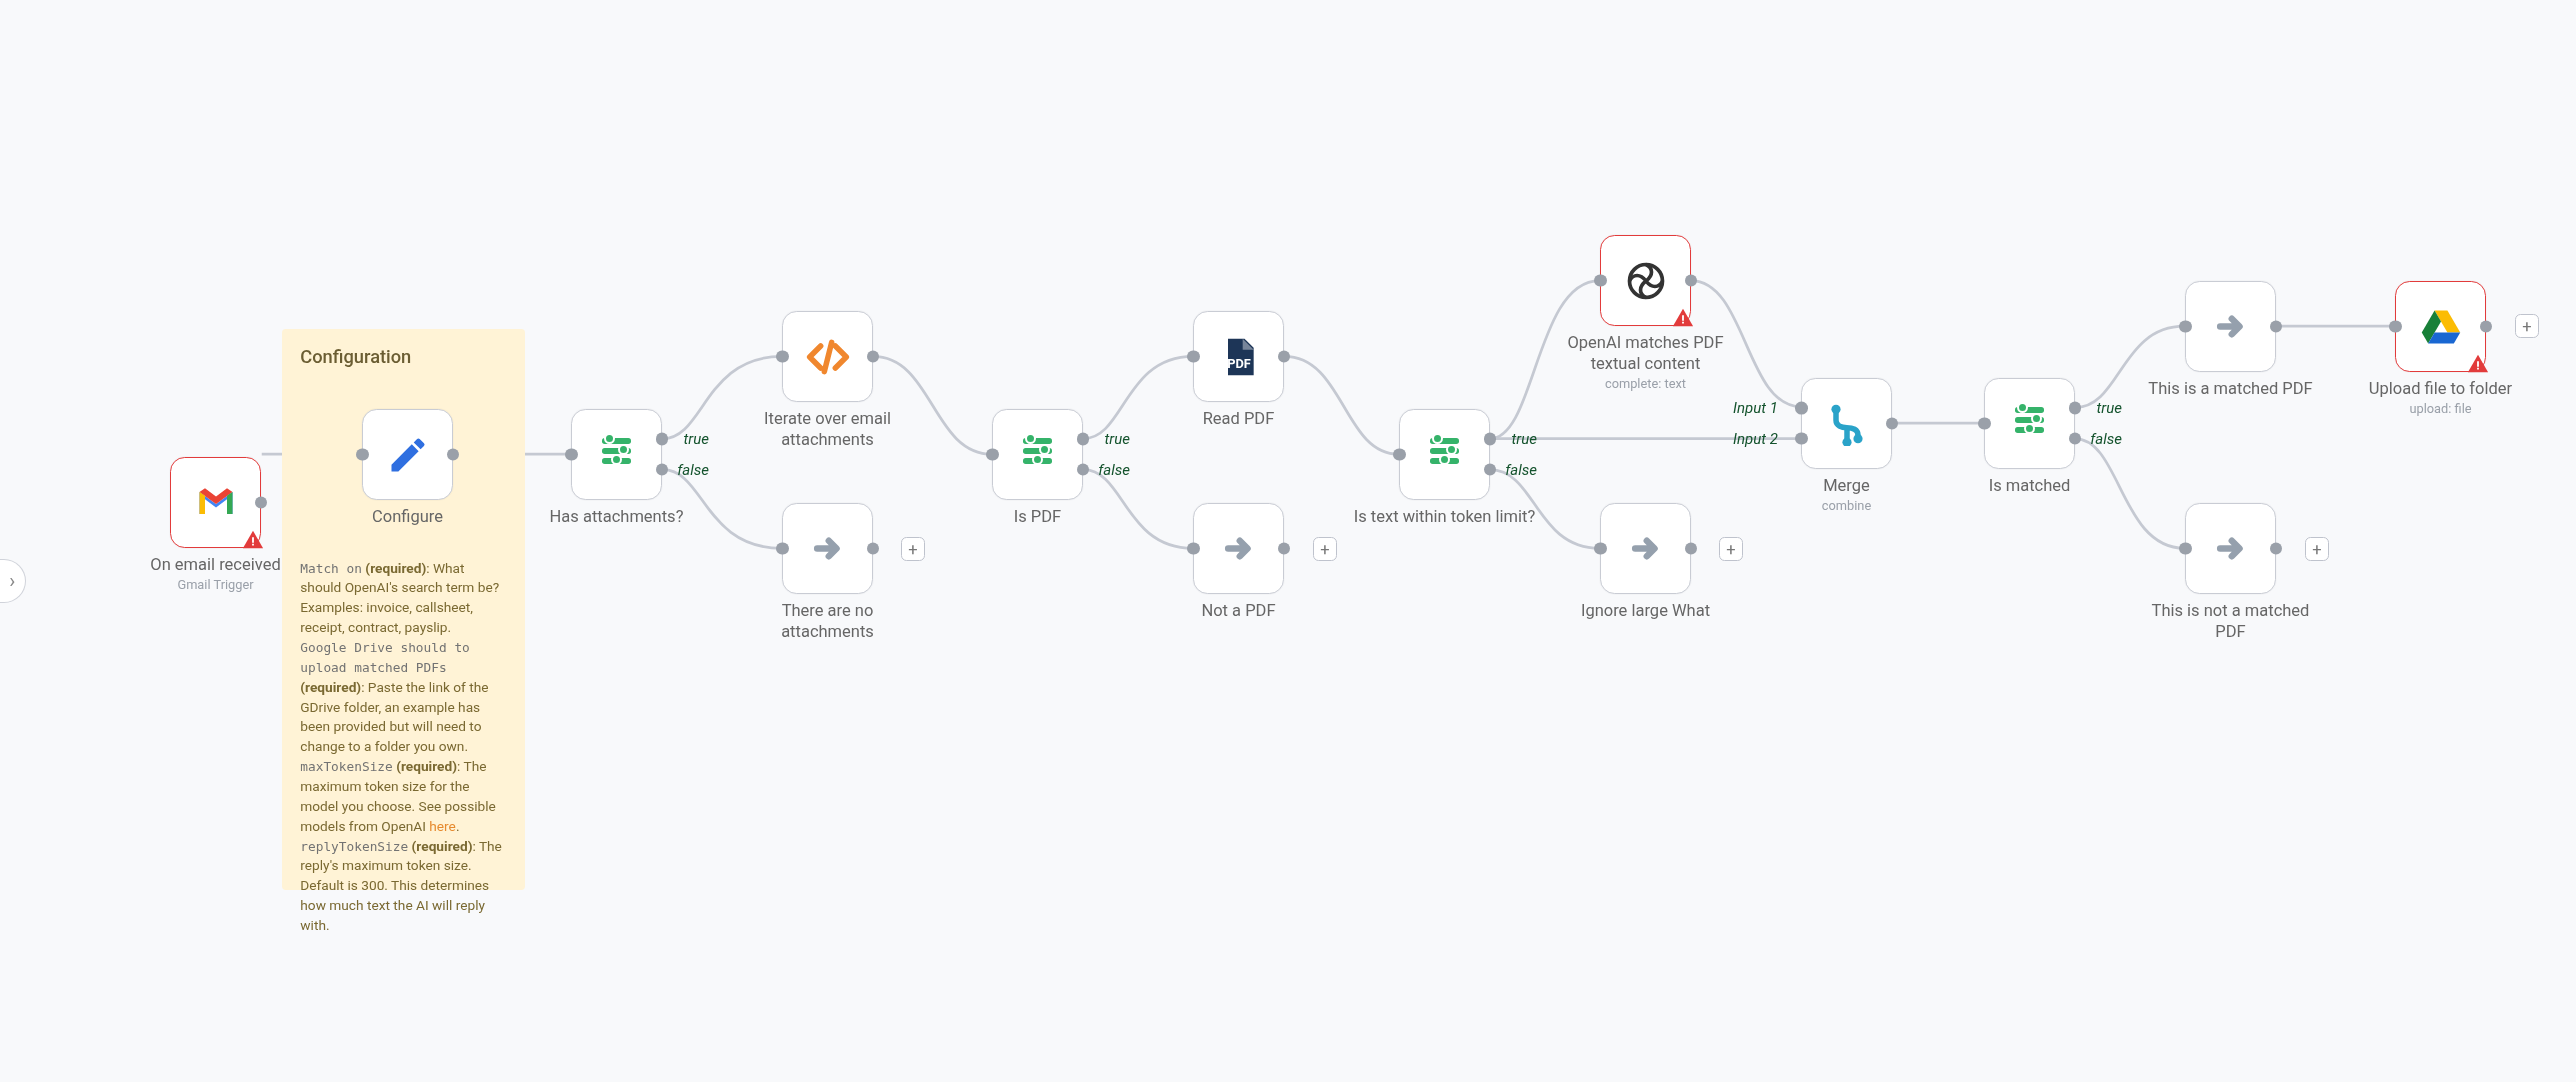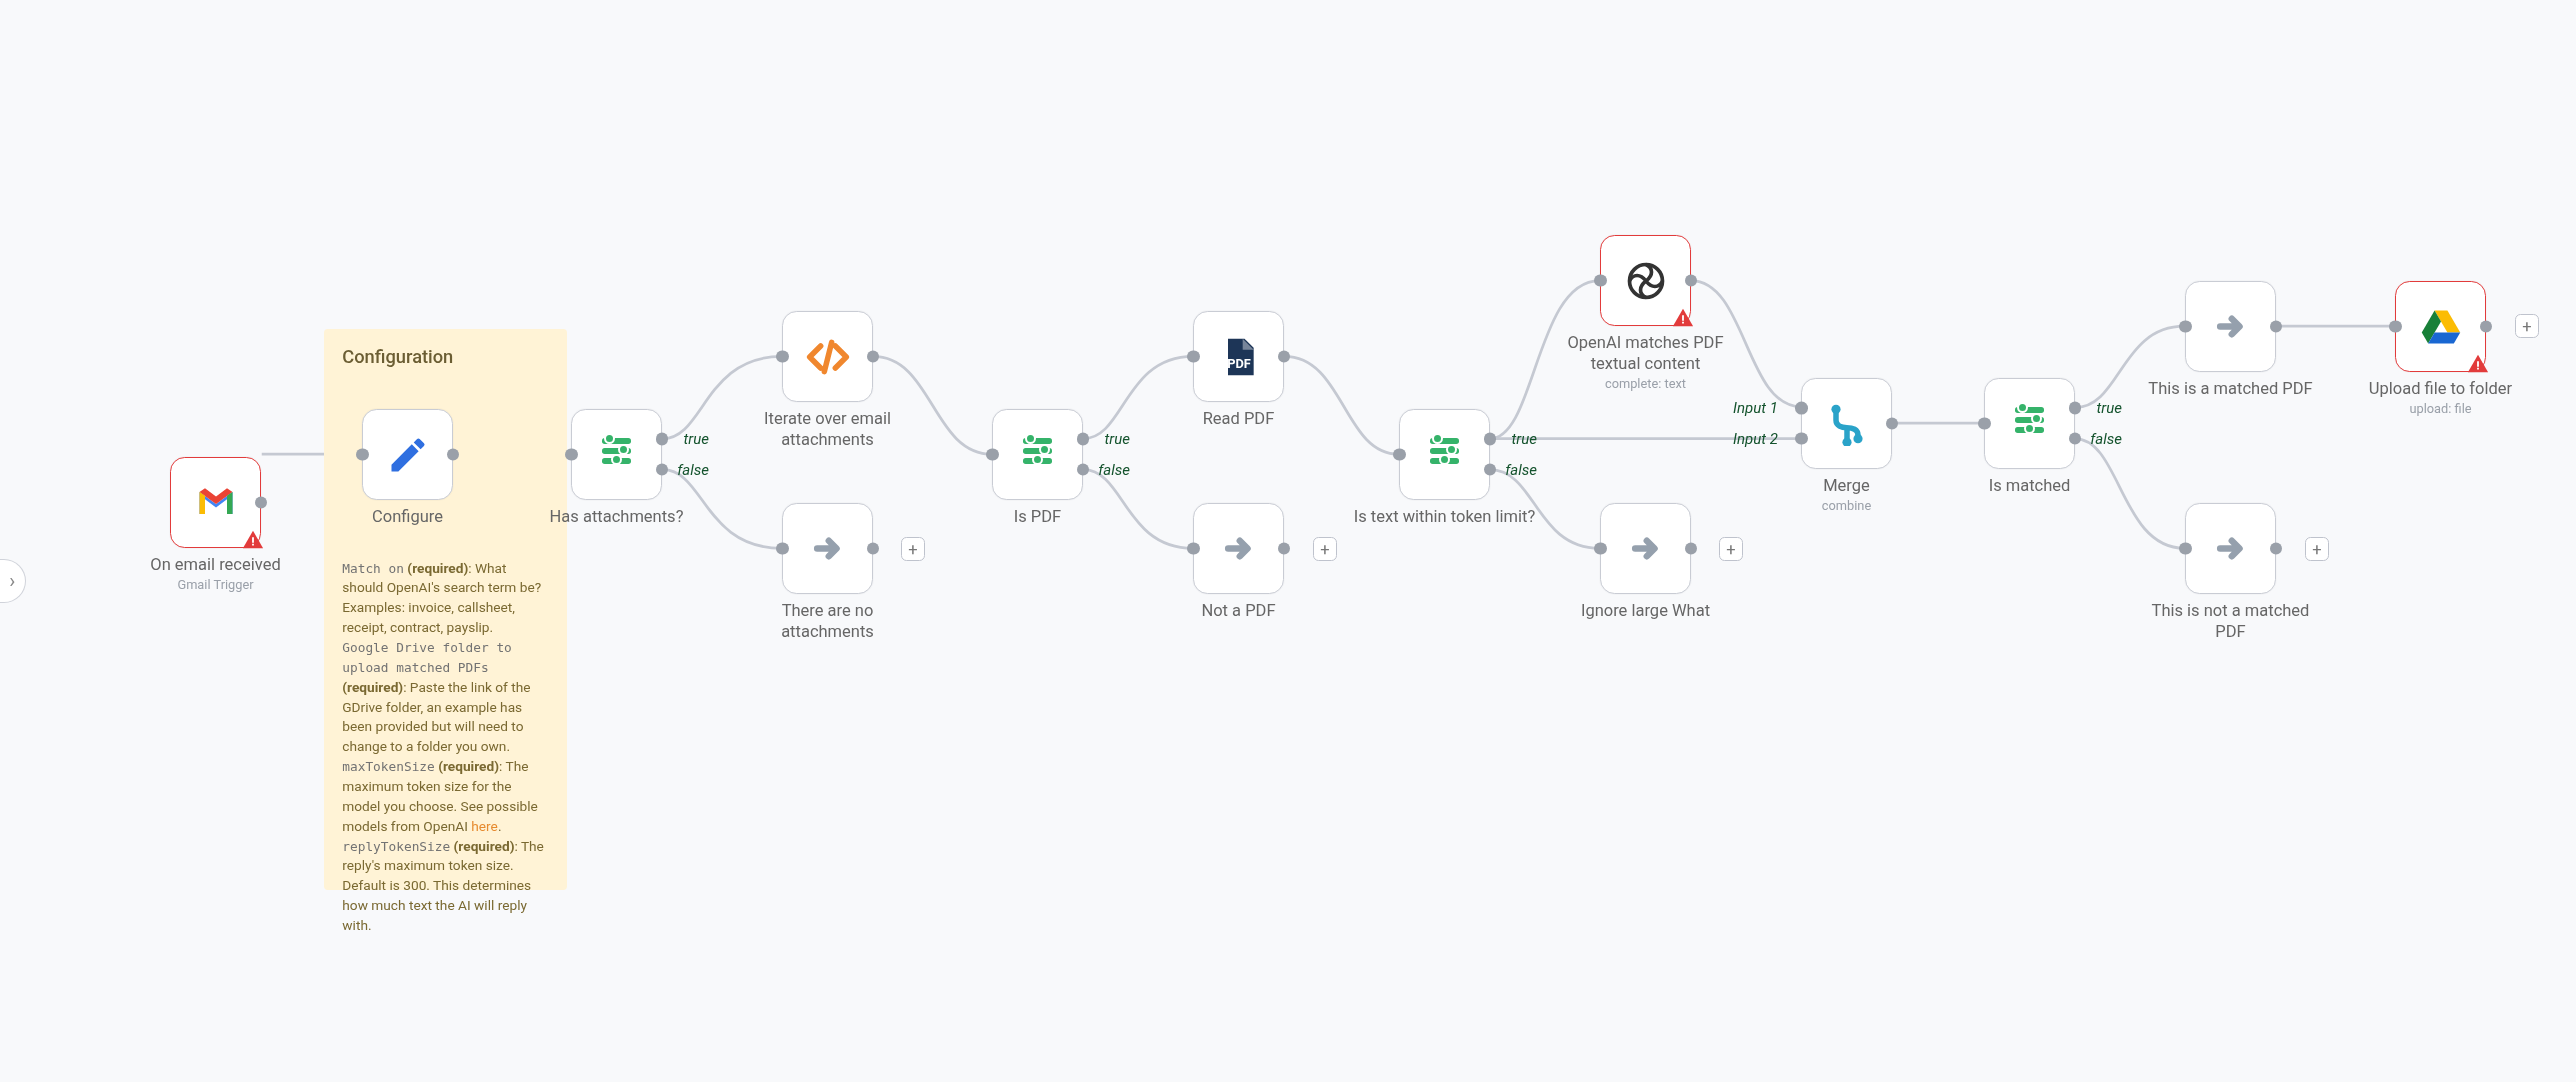--- a/index.html
+++ b/index.html
@@ -84,21 +84,20 @@
     position:absolute; right:-3.7px; bottom:-3.7px;
     width:22px; height:22px;
   }
   .warn svg{width:100%;height:100%}
   
   .sticky {
     position:absolute;
     background:#fff3d6;
     border-radius:3.7px;
     padding:16.5px 18.3px 18.3px 18.3px;
-    margin-left:42px;
   }
   .sticky-title { font-size:18.3px; color:#6b5d33; font-weight:500; margin-bottom:192px; }
   .sticky-body { font-size:13.7px; color:#7a6932; line-height:1.45; }
   .sticky-body code { font-family:"SFMono-Regular",Consolas,monospace; color:#737373; font-size:12.8px; }
   .sticky-body a { color:#e68a2e; text-decoration:none; }
   
   .filter-lines {
     width:37px;height:37px;position:relative;
   }
   .filter-lines span {
@@ -159,21 +158,21 @@
 </svg>
 
 <div class="edge-pill">
   <span>›</span>
 </div>
 
 <div class="sticky" style="left:282px;top:329px;width:243px;height:561px;">
   <div class="sticky-title">Configuration</div>
   <div class="sticky-body">
     <code>Match on</code> <b>(required)</b><span>: What should OpenAI's search term be? Examples: invoice, callsheet, receipt, contract, payslip.</span><br>
-    <code>Google Drive folder to upload matched PDFs</code> <b>(required)</b><span>: Paste the link of the GDrive folder, an example has been provided but will need to change to a folder you own.</span><br>
+    <code>Google Drive should to upload matched PDFs</code> <b>(required)</b><span>: Paste the link of the GDrive folder, an example has been provided but will need to change to a folder you own.</span><br>
     <code>maxTokenSize</code> <b>(required)</b><span>: The maximum token size for the model you choose. See possible models from OpenAI </span><a href="#">here</a><span>.</span><br>
     <code>replyTokenSize</code> <b>(required)</b><span>: The reply's maximum token size. Default is 300. This determines how much text the AI will reply with.</span>
   </div>
 </div>
 
 <div class="node error" style="left:170px;top:409px;margin-top:48px;">
   <div class="icon">
     <svg viewBox="0 0 48 48">
           <path fill="#4285F4" d="M6 12v24h6V20l12 9 12-9v16h6V12l-18 13z"></path>
           <path fill="#EA4335" d="M6 12l18 13 18-13-6-4-12 9-12-9z"></path>

